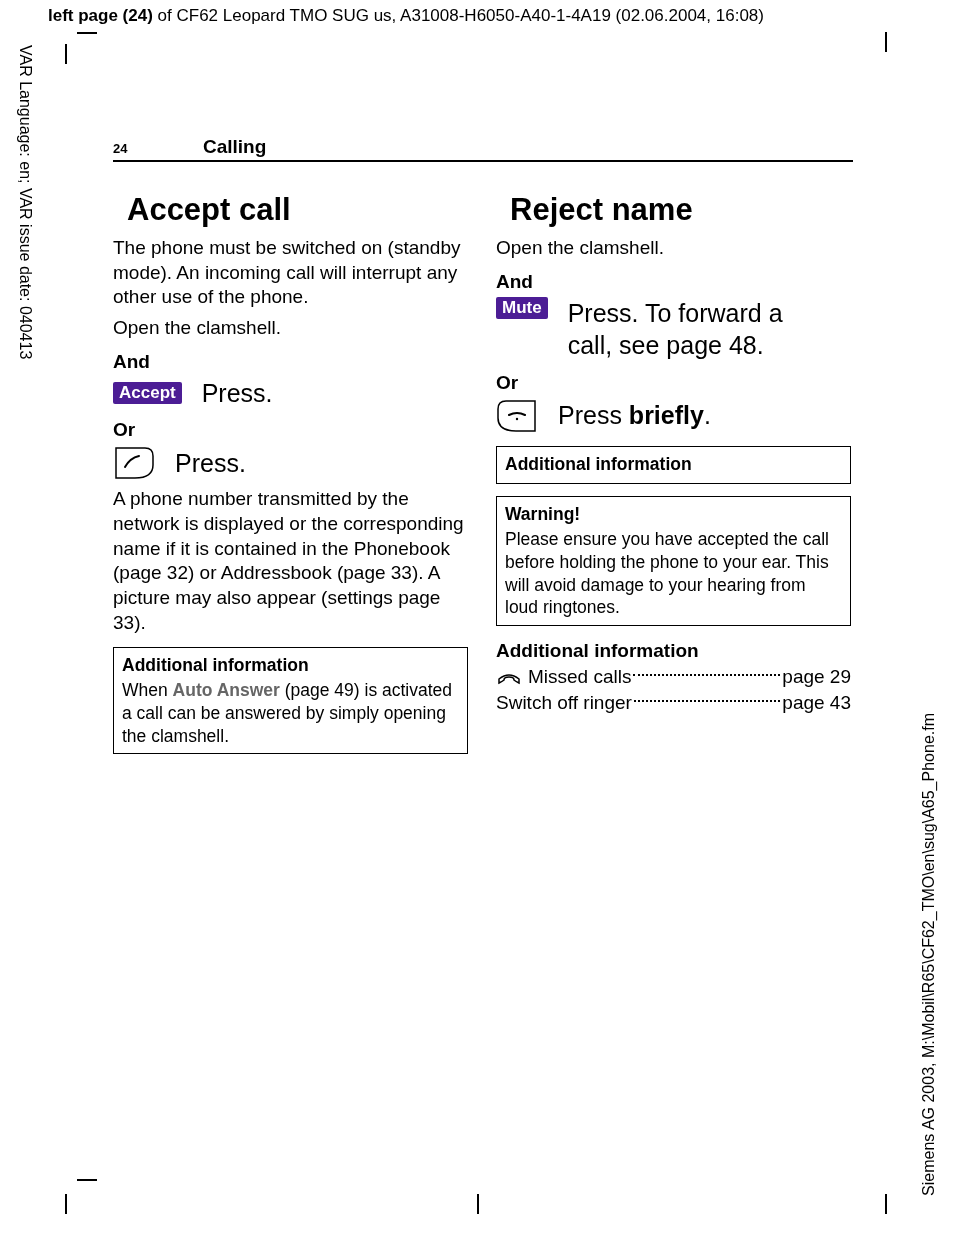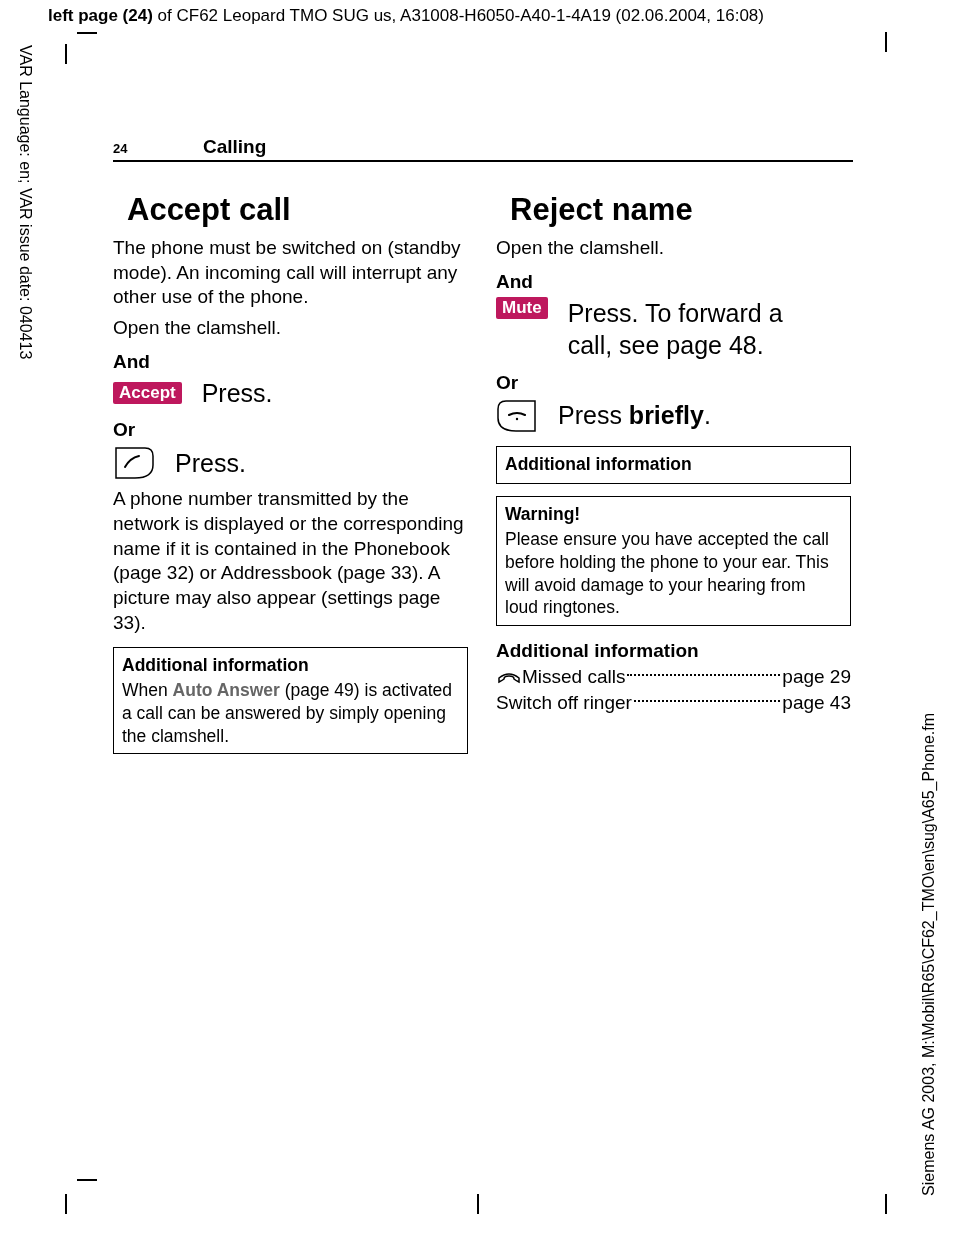--- a/index.html
+++ b/index.html
@@ -59,41 +59,41 @@
   .runhead .pn { font-weight:bold; font-size:13px; width:90px; }
   .runhead .sec { font-weight:bold; font-size:19px;margin-top:36px; }
   .cols { display:flex; gap:28px; }
   .col { width:355px; }
   h1 { font-size:31px; font-weight:bold; margin:10px 0 8px 14px; }
   p { font-size:19px; margin:6px 0; line-height:1.3; }
   .sub { font-weight:bold; font-size:19px; margin:10px 0 4px 0; }
   .row { display:flex; align-items:center; gap:20px; margin:4px 0; }
   .softkey {
     display:inline-block;
-    background:#be185d;
+    background:#4c1d95;
     color:#fff;
     font-size:17px;
     font-weight:bold;
     padding:1px 6px;
     border-radius:2px;
   }
   .key-svg { width:42px; height:36px; }
   .desc { font-size:25px; line-height:1.3; }
   .box {
     border:1.5px solid #000;
     padding:6px 8px;
     margin:12px 0;
     font-size:17.5px;
     line-height:1.3;
   }
   .box .bh { font-weight:bold; margin-bottom:2px; }
   .hl { font-weight:bold; color:#666; }
   .addl { font-weight:bold; font-size:19px; margin-top:14px; }
   .dotrow { display:flex; align-items:center; font-size:19px; margin:4px 0; }
-  .dotrow .lead { white-space:nowrap; display:flex; align-items:center; }
+  .dotrow .lead { white-space:nowrap; display:flex; align-items:flex-end; gap:6px;}
   .dots { flex:1; border-bottom:2px dotted #000; margin:0 2px 5px 2px; }
   .dotrow .pg { white-space:nowrap; }
   .phone-icon { width:26px; height:20px; }
 </style>
 </head>
 <body>
 
 <div class="top-header">
   <span class="bold">left page (24)</span><span> of CF62 Leopard TMO SUG us, A31008-H6050-A40-1-4A19 (02.06.2004, 16:08)</span>
 </div>

